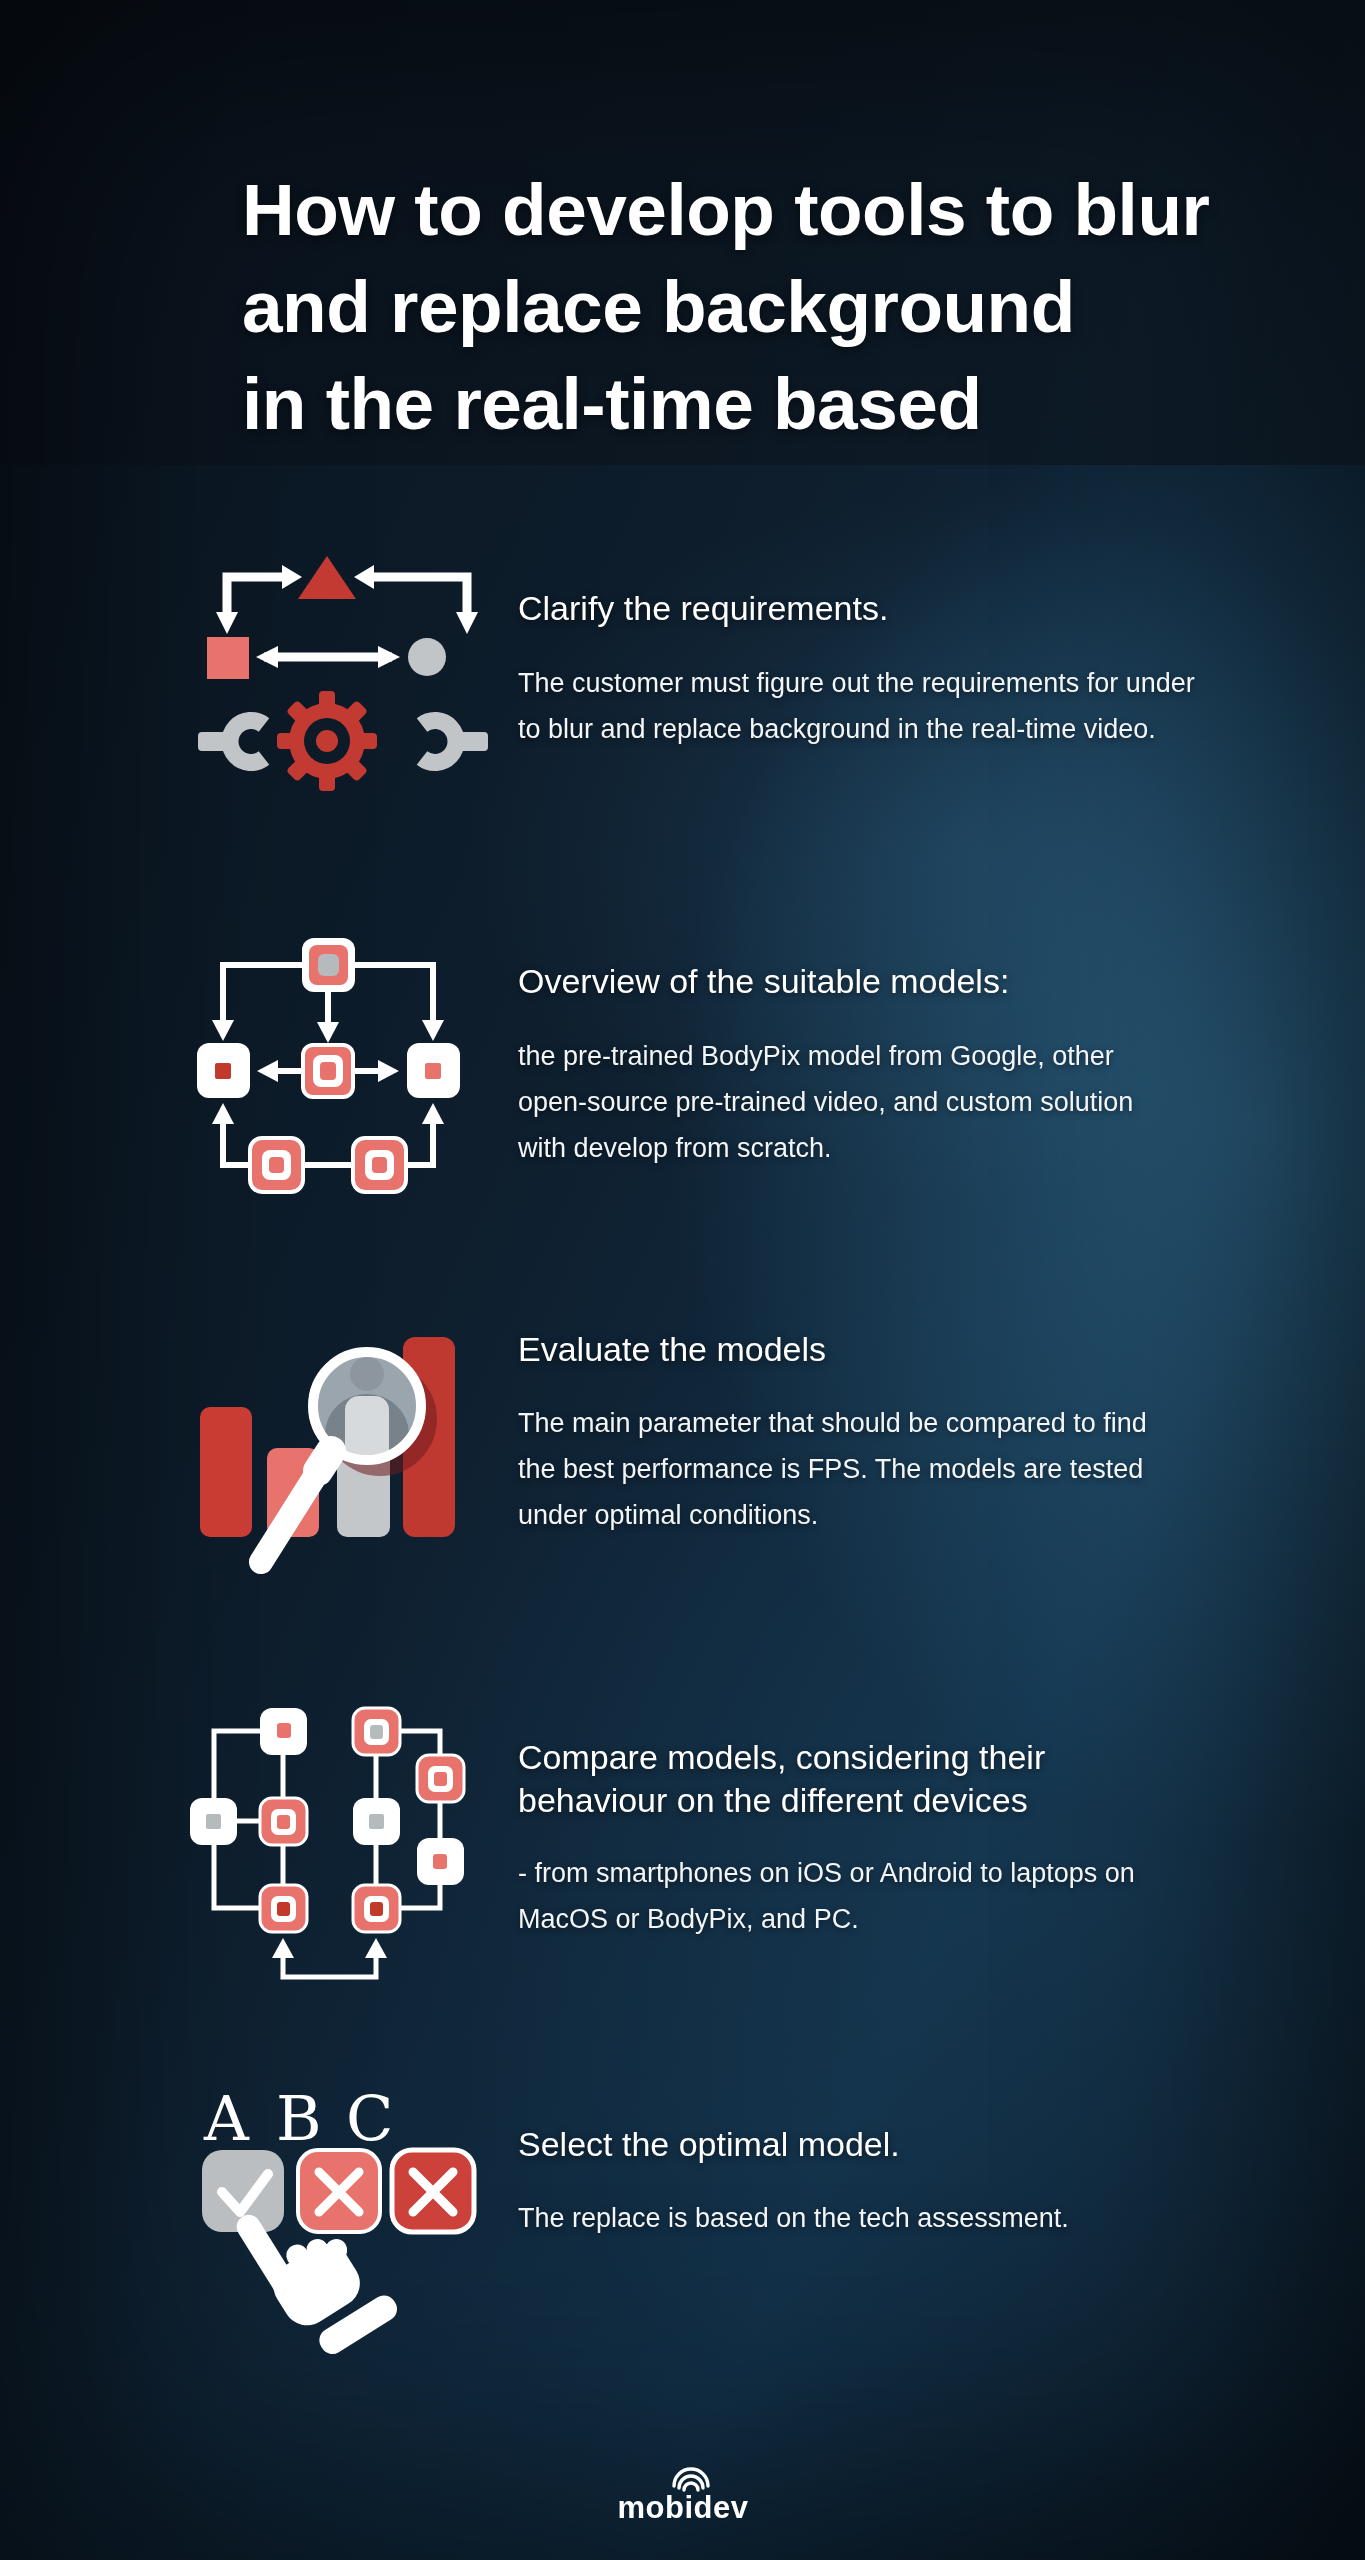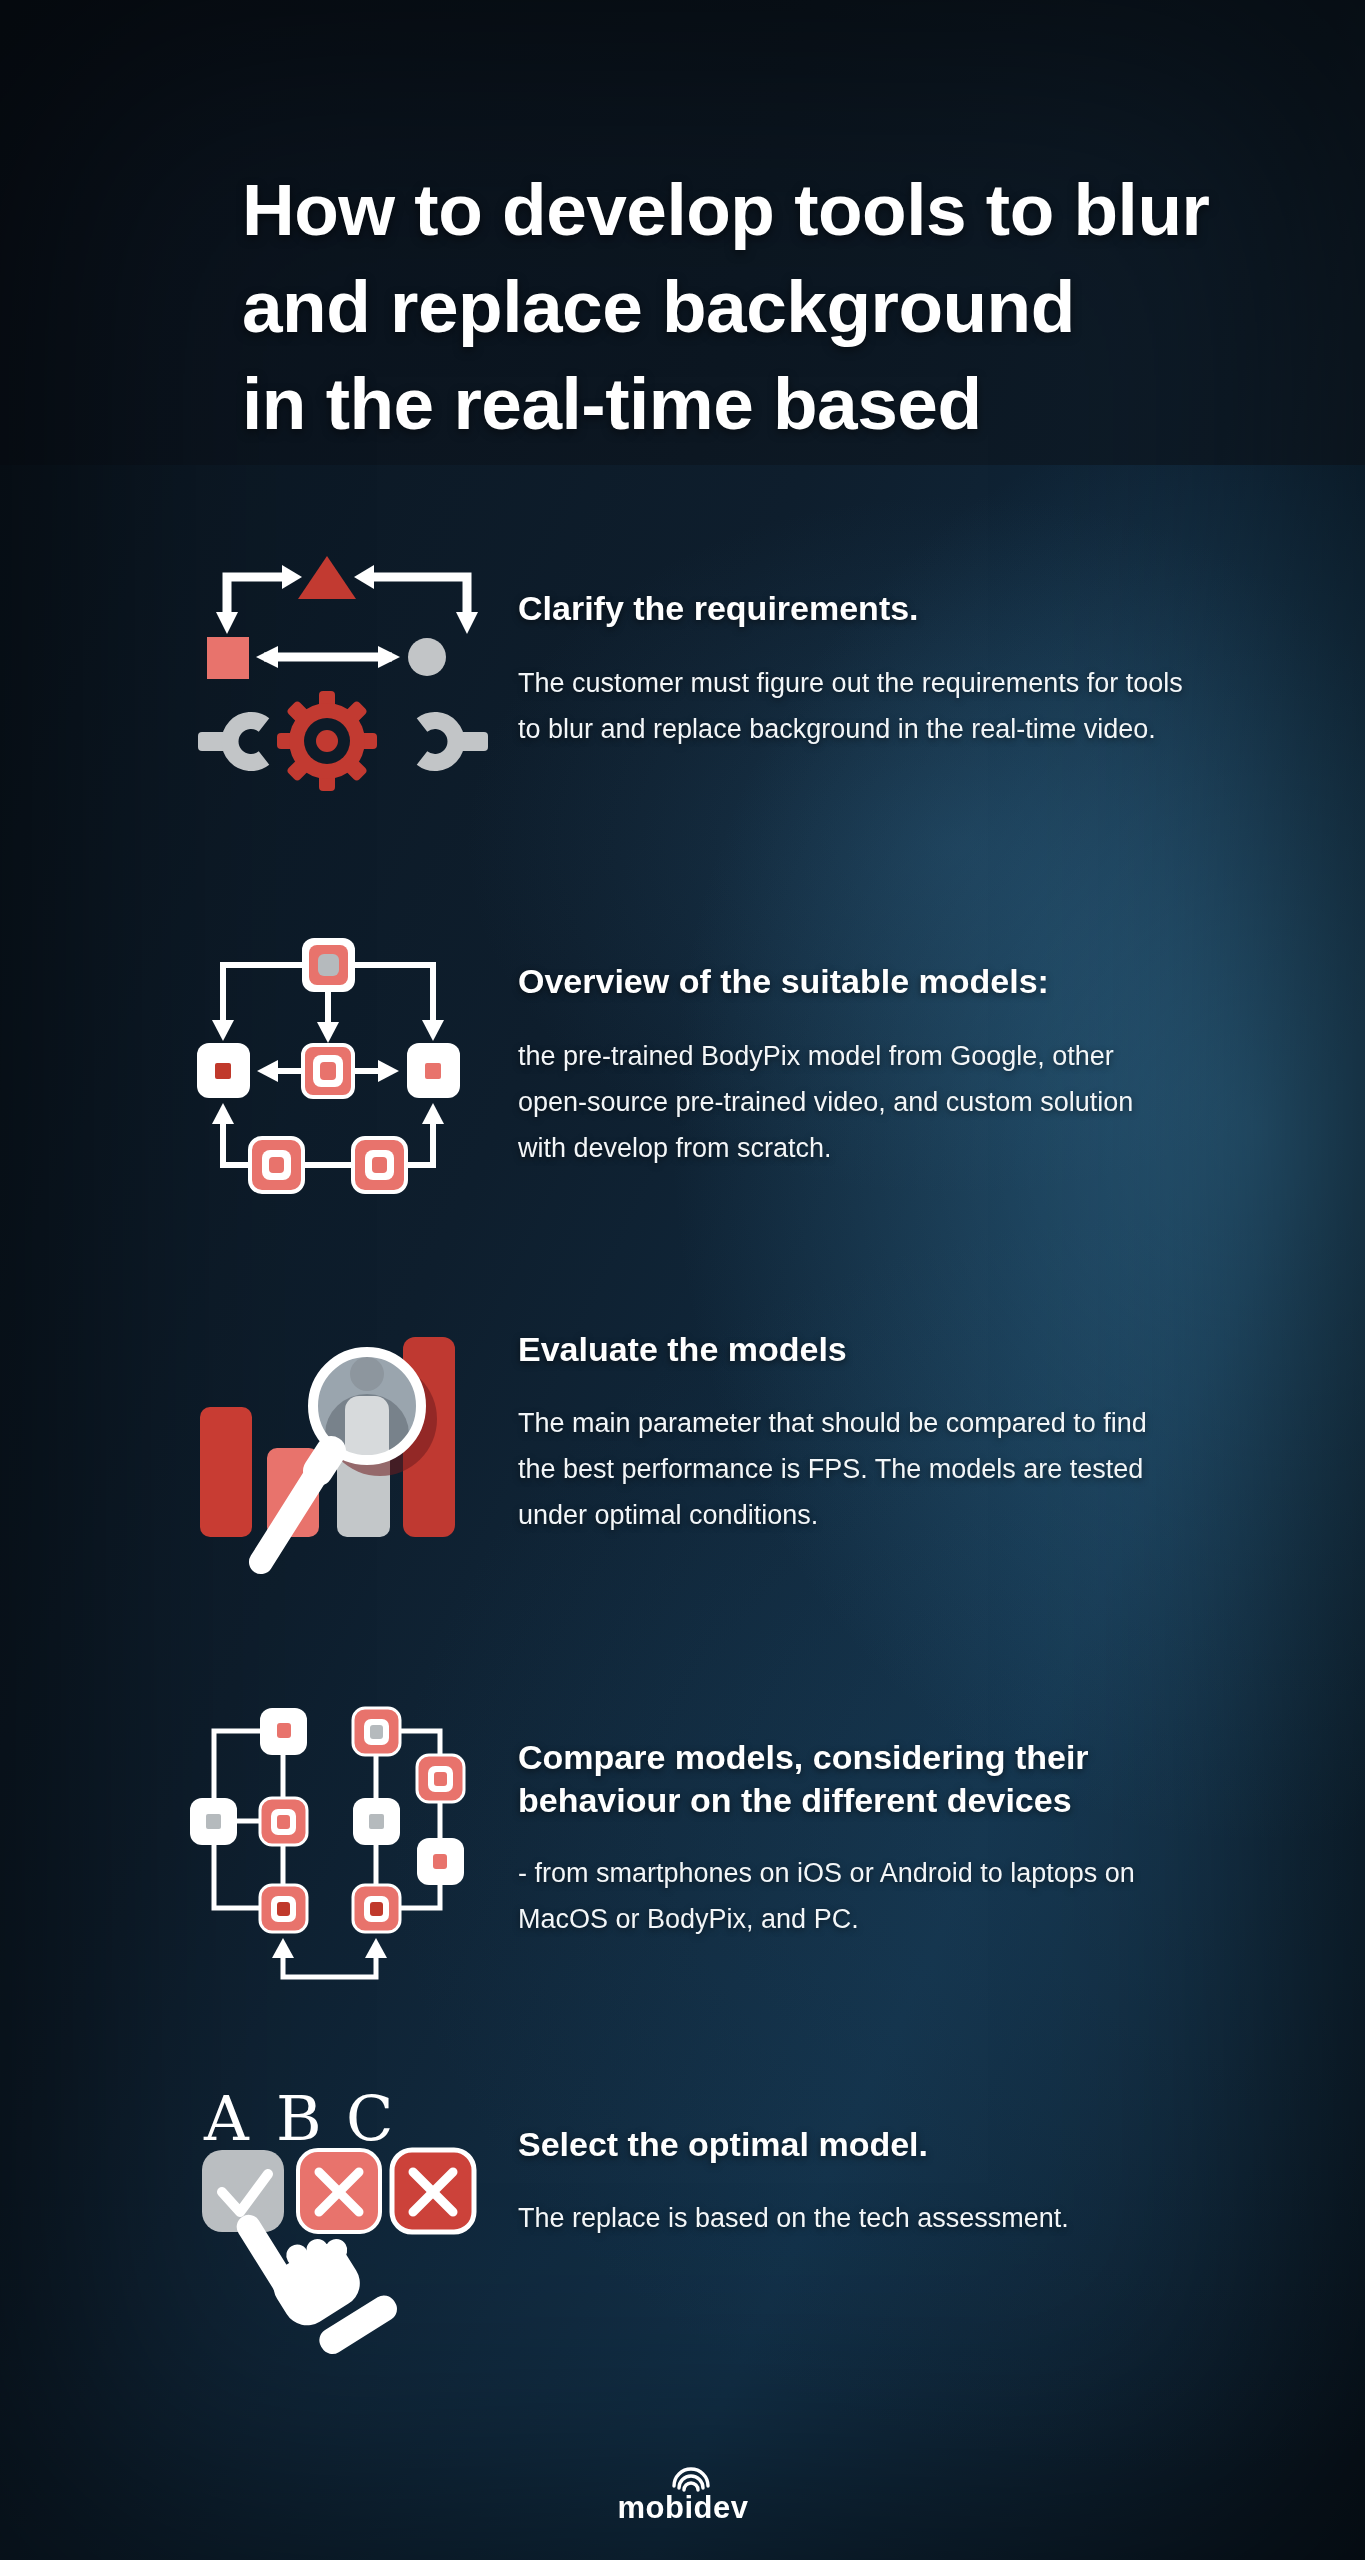--- a/index.html
+++ b/index.html
@@ -26,21 +26,21 @@
   .title{
     position:absolute;left:226px;top:112px;
     color:#ffffff;font-size:73px;font-weight:700;line-height:97px;
     letter-spacing:-0.5px;
     text-shadow:0 3px 10px rgba(0,0,0,0.5);
     margin-left:16px;
   }
   .title .line{display:block;}
   .step-heading{
     position:absolute;left:518px;margin:0;
-    color:#ffffff;font-size:34px;font-weight:700;line-height:43px;
+    color:#ffffff;font-size:34px;font-weight:400;line-height:43px;
     text-shadow:0 2px 7px rgba(0,0,0,0.55);
   }
   .step-body{
     position:absolute;left:518px;margin:0;
     color:#f3f6f8;font-size:27px;font-weight:400;line-height:46px;
     text-shadow:0 2px 6px rgba(0,0,0,0.5);
   }
   .line{display:block;white-space:nowrap;}
   .icon{position:absolute;}
   .footer-logo{position:absolute;left:603px;top:2466px;}
@@ -89,21 +89,21 @@
       <circle cx="129" cy="185" r="38"></circle>
     </g>
     <circle cx="129" cy="185" r="23" fill="#0d1b28"></circle>
     <circle cx="129" cy="185" r="11" fill="#c23a31"></circle>
   </svg>
 
   <h2 class="step-heading" style="top:587px">
     <span class="line">Clarify the requirements.</span>
   </h2>
   <p class="step-body" style="top:660px">
-    <span class="line">The customer must figure out the requirements for tools</span>
+    <span class="line">The customer must figure out the requirements for under</span>
     <span class="line">to blur and replace background in the real-time video.</span>
   </p>
 
   <svg class="icon" style="left:195px;top:936px" width="270" height="262" viewBox="0 0 270 262">
     <g fill="none" stroke="#ffffff" stroke-width="6">
       <polyline points="107,29 28,29 28,90"></polyline>
       <polyline points="160,29 238,29 238,90"></polyline>
       <line x1="133" y1="56" x2="133" y2="92"></line>
       <line x1="106" y1="135" x2="80" y2="135"></line>
       <line x1="160" y1="135" x2="186" y2="135"></line>

